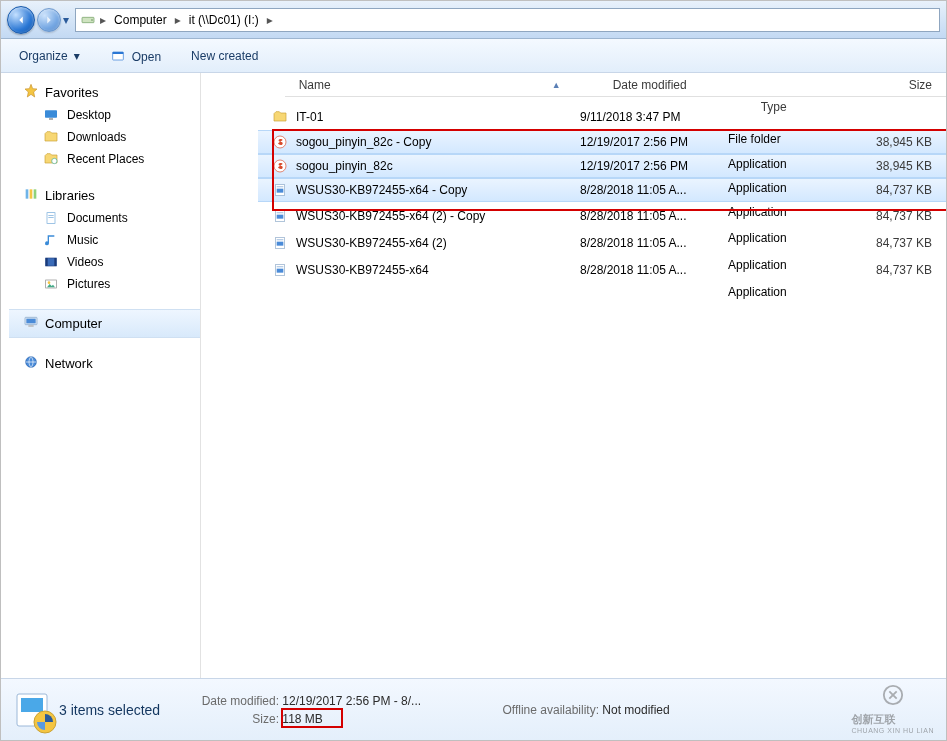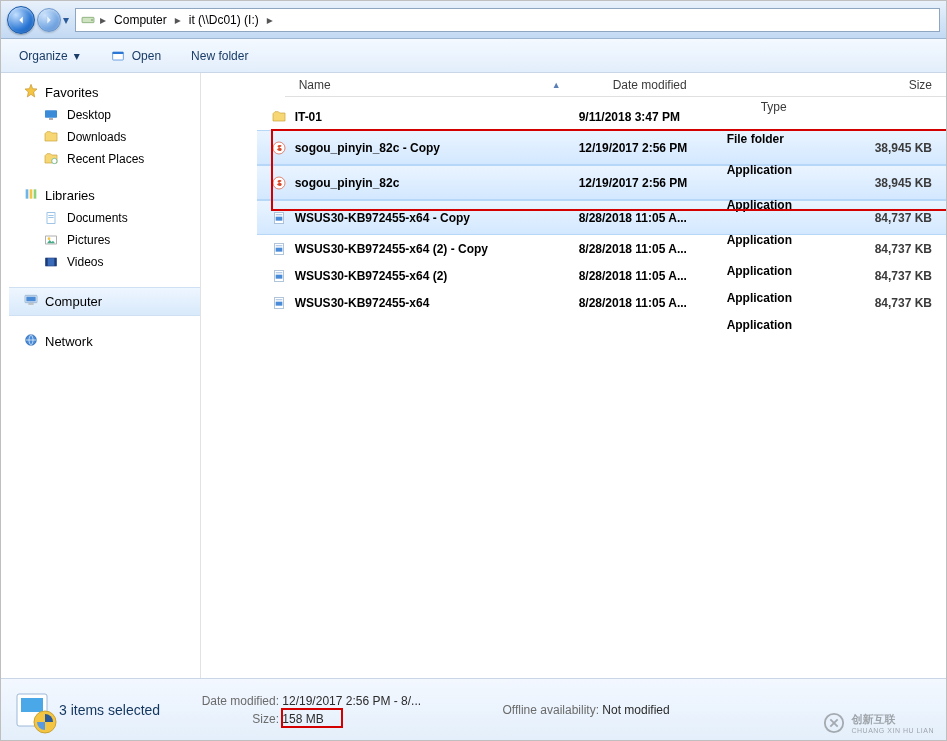--- a/index.html
+++ b/index.html
@@ -13,56 +13,56 @@
 .nav-circle.fwd { width: 24px; height: 24px; margin-left: 2px; opacity: .55; }
 .nav-circle svg { width: 14px; height: 14px; }
 .drop-chevron { margin-left:2px; color:#2a5a9a; }
 .address { flex: 1; height: 24px; background: #fff; border: 1px solid #8fa6c0; display: flex; align-items: center; padding: 0 4px; gap: 4px; }
 .address .crumb-sep { color: #555; }
 .address .crumb { padding: 1px 4px; }
 .drive-icon { width:16px; height:16px; display:inline-block; }
 
 
 .toolbar { height: 34px; background: linear-gradient(to bottom, #f4f9ff, #e2eefb); border-bottom: 1px solid #c8d6e8; display: flex; align-items: center; padding: 0 12px; gap: 18px; }
-.tb-item { display: flex; align-items: center; gap: 6px; color: #1a3c66; padding: 3px 6px; }
+.tb-item { display: flex; align-items: flex-end; gap: 6px; color: #1a3c66; padding: 3px 6px; }
 .tb-item svg { width: 16px; height: 16px; }
 
 
 .main { flex: 1; display: flex; min-height: 0; }
 .sidebar { width: 200px; background: #fff; border-right: 1px solid #e2e2e2; padding: 8px 0 8px 8px; overflow: auto; }
 .side-group { margin-bottom: 14px; }
 .side-head { display: flex; align-items: center; gap: 6px; padding: 2px 8px 2px 14px; font-size: 13px; }
 .side-head.comp { background: linear-gradient(to bottom,#eef6ff,#d8e9fb); border-top:1px solid #cfe0f2; border-bottom:1px solid #cfe0f2; padding-top:4px; padding-bottom:4px;}
 .side-child { display: flex; align-items: center; gap: 8px; padding: 3px 8px 3px 34px; }
 
 .content { flex: 1; display: flex; flex-direction: column; align-items: flex-end; }
 .col-head { height: 24px; display: flex; align-items: center; border-bottom: 1px solid #e0e0e0; color: #444; background: #fff; }
 .col-head > div { padding: 0 6px; font-size: 12px; color: #3b3b3b; }
 .c-name { width: 322px; padding-left: 14px!important; display:flex; align-items:center; gap:6px; }
 .c-date { width: 148px; }
 .c-type { width: 148px; margin-top: 44px; }
 .c-size { flex:1; text-align:right; padding-right:14px!important; }
 .sort-arrow { font-size:9px; color:#5a7fb5; margin-left:4px; }
 
 .rows { flex: 1; padding-top: 6px; position: relative; }
-.row { height: 27px; display: flex; align-items: center; font-weight: bold; }
+.row { height: 27px; display: flex; align-items: center; }
 .row .c-name { display:flex; align-items:center; gap:8px; padding-left:14px; }
 .row .c-size { color:#3b3b3b; }
-.row.sel { background: linear-gradient(to bottom, #eaf4ff, #d3e8ff); border-top:1px solid #b7d7f8; border-bottom:1px solid #b7d7f8; height:35px; }
+.row.sel { background: linear-gradient(to bottom, #eaf4ff, #d3e8ff); border-top:1px solid #b7d7f8; border-bottom:1px solid #b7d7f8; height:24px; }
 .file-ico, .folder-ico { width:16px; height:16px; display:inline-block; flex-shrink:0; }
 .red-box { border: 2px solid #d40000; position:absolute; pointer-events:none; }
 
 .details { height: 62px; background: linear-gradient(to bottom,#f3f8ff,#e4effb); border-top:1px solid #c8d6e8; display:flex; align-items:center; padding:4px 10px; position:relative; }
 .details .big-ico { width:48px; height:48px; }
 .dp-col { font-size:12px; line-height:18px; }
 .dp-title { font-size:14px; color:#13365f; }
 .dp-label { color:#6b6b6b; text-align:right; display:inline-block; }
 .dp-val { color:#2b2b2b;text-align:right; }
 
-.watermark { position:absolute; right:12px; bottom:6px; opacity:.45; display:flex; align-items:center; gap:6px; font-size:11px; color:#444; }
+.watermark { position:absolute; right:12px; bottom:6px; opacity:.45; display:flex; align-items:center; gap:6px; font-size:11px; color:#444;flex-direction:column; }
 
 
 .ico-star svg, .ico-lib svg, .ico-comp svg, .ico-net svg, .side-child svg { width:16px; height:16px; }
 </style>
 </head>
 <body>
 
 <div class="window">
 
   <div class="navbar">
@@ -100,21 +100,21 @@
       <span>▾</span>
     </div>
     <div class="tb-item">
       <svg viewBox="0 0 24 24">
           <rect x="4" y="6" width="16" height="12" rx="1" fill="#fff" stroke="#2a77d4"></rect>
           <rect x="4" y="6" width="16" height="3" fill="#2a77d4"></rect>
         </svg>
       <span>Open</span>
     </div>
     <div class="tb-item">
-      <span>New folder</span>
+      <span>New created</span>
     </div>
   </div>
 
   <div class="main">
 
     <div class="sidebar">
       <div class="side-group">
         <div class="side-head">
           <span class="ico-star"><svg viewBox="0 0 24 24">
                 <path fill="#f4c542" stroke="#c7912a" d="M12 2l2.5 6.5L21 9l-5 4.5L17.5 21 12 17l-5.5 4L8 13.5 3 9l6.5-.5z"></path>
@@ -155,33 +155,39 @@
         <div class="side-child">
           <svg viewBox="0 0 24 24">
               <rect x="6" y="4" width="12" height="16" fill="#fff" stroke="#6fa7d8"></rect>
               <rect x="8" y="8" width="8" height="1" fill="#6fa7d8"></rect>
               <rect x="8" y="11" width="8" height="1" fill="#6fa7d8"></rect>
             </svg>
           <span>Documents</span>
         </div>
         <div class="side-child">
           <svg viewBox="0 0 24 24">
+              <path fill="#3a8bd8" d="M9 17a3 3 0 11-2-2.8V5h10v2H9z"></path>
+            </svg>
+          <span>Music</span>
+        </div>
+        <div class="side-child">
+          <svg viewBox="0 0 24 24">
+              <rect x="4" y="6" width="16" height="12" fill="#3a6bb8" stroke="#2a4a88"></rect>
+              <rect x="4" y="6" width="3" height="12" fill="#1a3a78"></rect>
+              <rect x="17" y="6" width="3" height="12" fill="#1a3a78"></rect>
+            </svg>
+          <span>Videos</span>
+        </div>
+        <div class="side-child">
+          <svg viewBox="0 0 24 24">
               <rect x="4" y="6" width="16" height="12" fill="#fff" stroke="#888"></rect>
               <circle cx="9" cy="10" r="2" fill="#f4c542"></circle>
               <path fill="#4a8" d="M6 17l4-5 3 3 2-2 3 4z"></path>
             </svg>
           <span>Pictures</span>
-        </div>
-        <div class="side-child">
-          <svg viewBox="0 0 24 24">
-              <rect x="4" y="6" width="16" height="12" fill="#3a6bb8" stroke="#2a4a88"></rect>
-              <rect x="4" y="6" width="3" height="12" fill="#1a3a78"></rect>
-              <rect x="17" y="6" width="3" height="12" fill="#1a3a78"></rect>
-            </svg>
-          <span>Videos</span>
         </div>
       </div>
 
       <div class="side-group">
         <div class="side-head comp">
           <span class="ico-comp"><svg viewBox="0 0 24 24">
                 <rect x="3" y="5" width="18" height="11" rx="1" fill="#dfe9f3" stroke="#7fa0c5"></rect>
                 <rect x="5" y="7" width="14" height="7" fill="#4a8bd8"></rect>
                 <rect x="8" y="17" width="8" height="2" fill="#b0b0b0"></rect>
               </svg></span>
@@ -310,21 +316,21 @@
       <circle cx="34" cy="36" r="11" fill="#f4c542" stroke="#caa233"></circle>
       <path fill="#3a77c8" d="M28 36h12M34 30v12" stroke="#3a77c8" stroke-width="0"></path>
       <path fill="#2a5a9a" d="M34 28a8 8 0 018 8h-8z"></path>
       <path fill="#5a9ae0" d="M34 44a8 8 0 01-8-8h8z"></path>
     </svg>
     <div class="dp-col" style="width:130px;">
       <div class="dp-title">3 items selected</div>
     </div>
     <div class="dp-col" style="width:290px;">
       <div><span class="dp-label" style="width:90px;">Date modified:</span> <span class="dp-val">12/19/2017 2:56 PM - 8/...</span></div>
-      <div style="position:relative;"><span class="dp-label" style="width:90px;">Size:</span> <span class="dp-val">158 MB</span>
+      <div style="position:relative;"><span class="dp-label" style="width:90px;">Size:</span> <span class="dp-val">118 MB</span>
         <div class="red-box" style="left:92px; top:-2px; width:62px; height:20px;"></div>
       </div>
     </div>
     <div class="dp-col">
       <div><span class="dp-label" style="width:120px;">Offline availability:</span> <span class="dp-val">Not modified</span></div>
     </div>
     <div class="watermark">
       <svg width="22" height="22" viewBox="0 0 24 24">
           <circle cx="12" cy="12" r="10" fill="none" stroke="#555" stroke-width="2"></circle>
           <path d="M8 8l8 8M16 8l-8 8" stroke="#555" stroke-width="2"></path>

